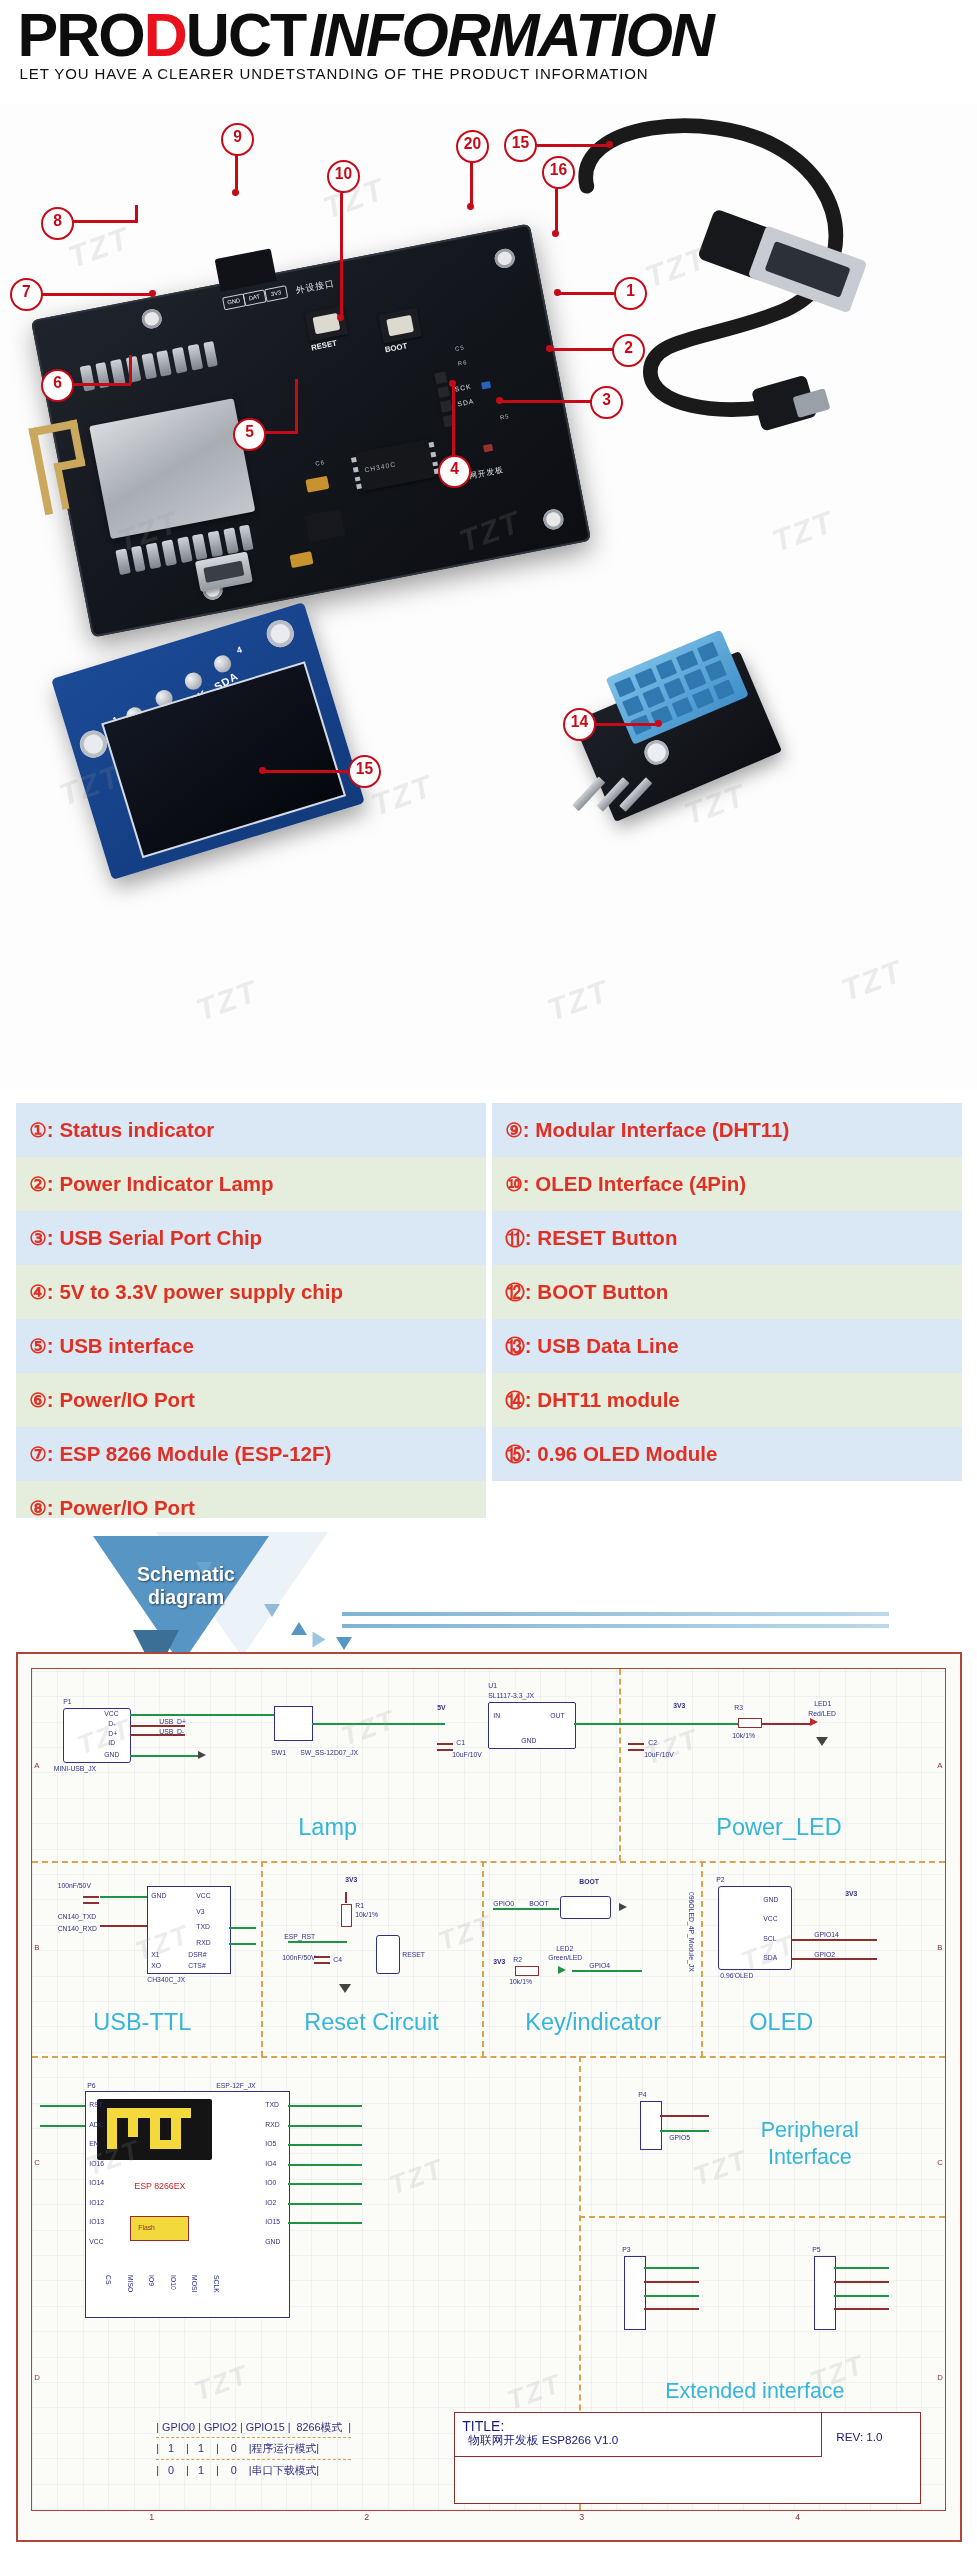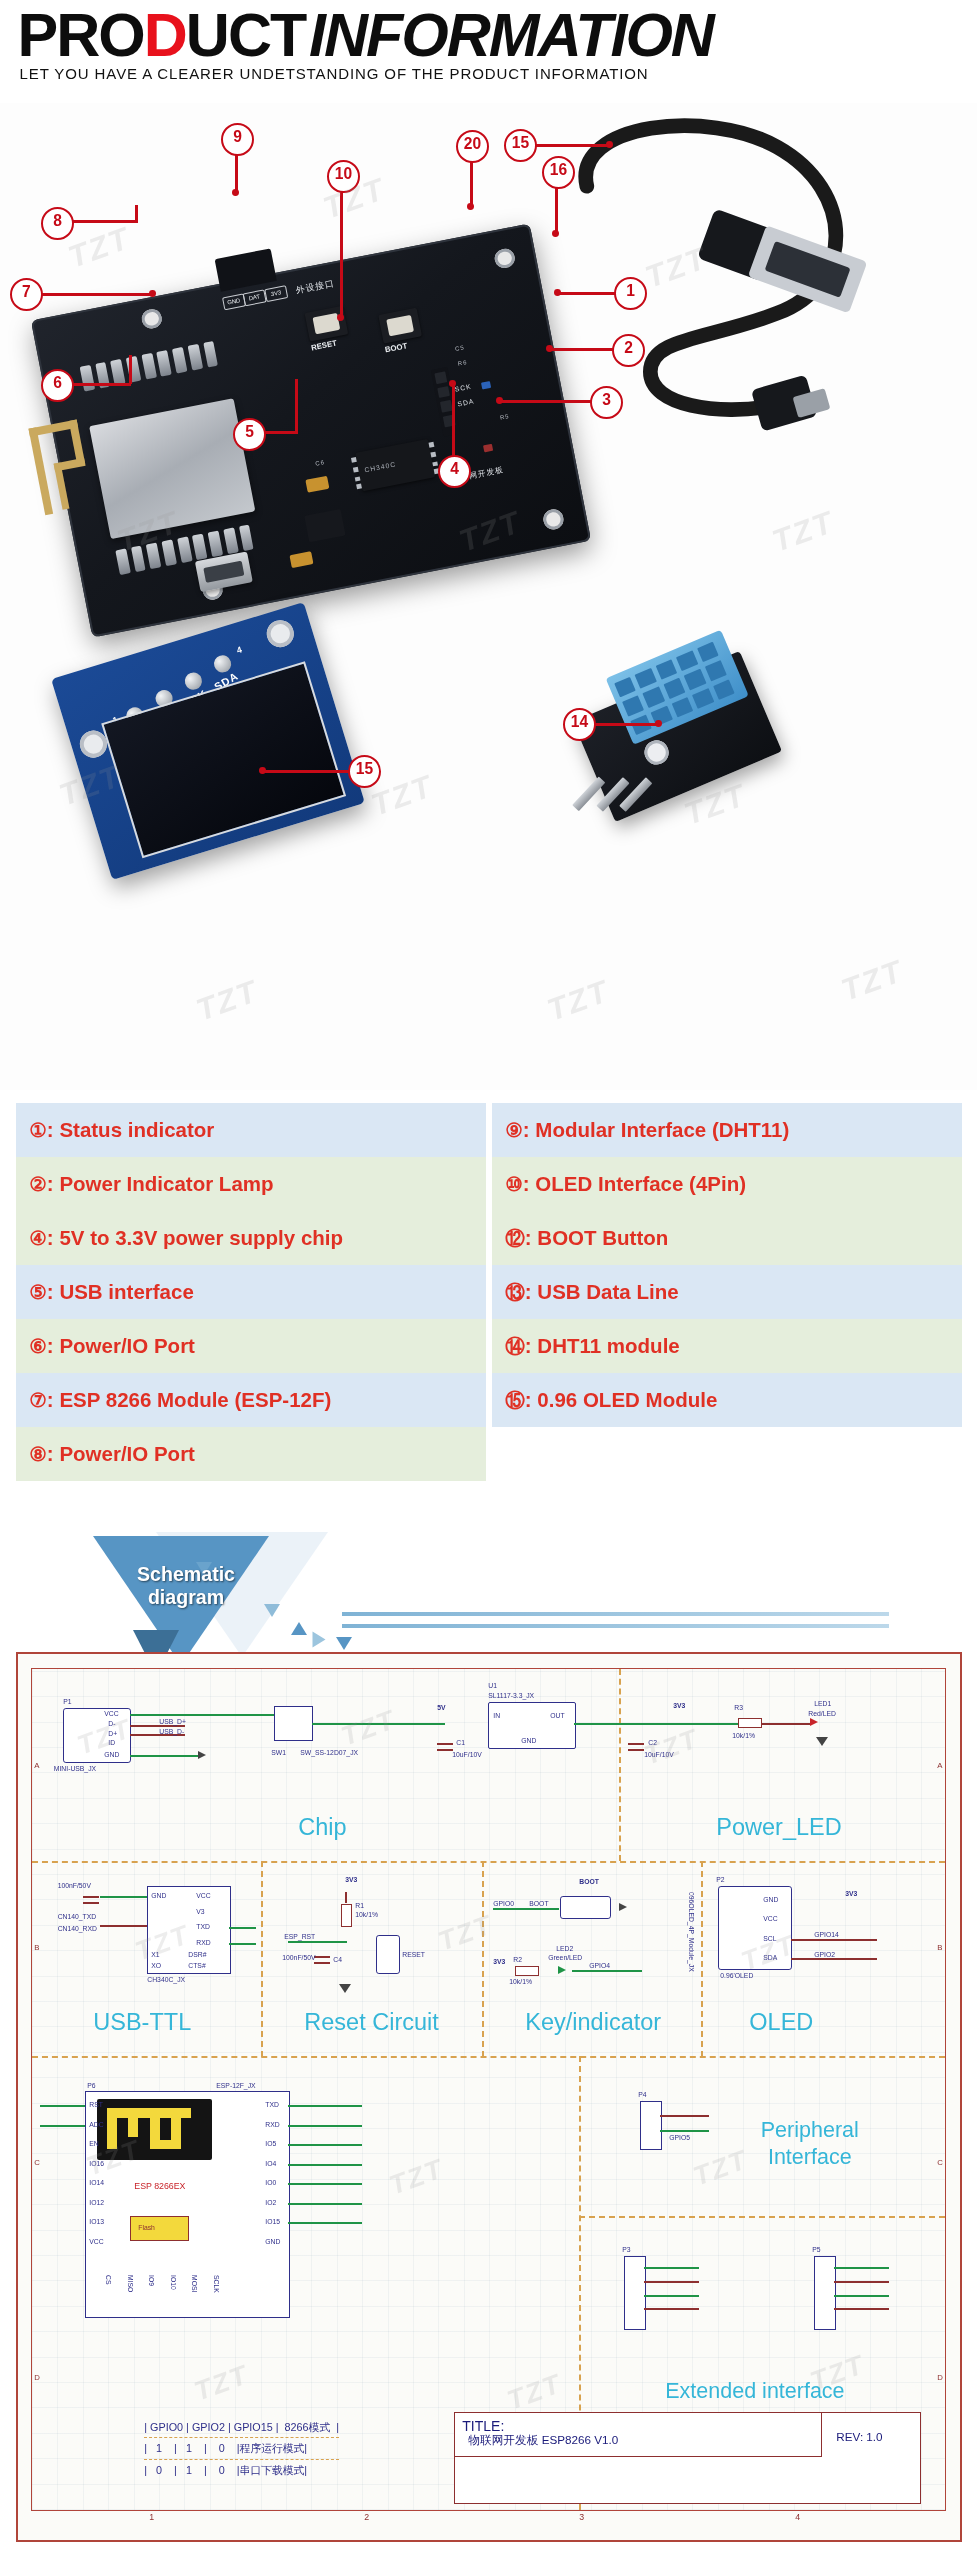--- a/index.html
+++ b/index.html
@@ -414,20 +414,25 @@
     <tbody>
         <tr class="rowA">
       <td><span class="lg-num">①</span><span>: Status indicator</span></td>
       <td class="gap"></td>
       <td><span class="lg-num">⑨</span><span>: Modular Interface (DHT11)</span></td>
     </tr>
     <tr class="rowB">
       <td><span class="lg-num">②</span><span>: Power Indicator Lamp</span></td>
       <td class="gap"></td>
       <td><span class="lg-num">⑩</span><span>: OLED Interface (4Pin)</span></td>
+    </tr>
+    <tr class="rowA">
+      <td><span class="lg-num">③</span><span>: USB Serial Port Chip</span></td>
+      <td class="gap"></td>
+      <td><span class="lg-num">⑪</span><span>: RESET Button</span></td>
     </tr>
     <tr class="rowB">
       <td><span class="lg-num">④</span><span>: 5V to 3.3V power supply chip</span></td>
       <td class="gap"></td>
       <td><span class="lg-num">⑫</span><span>: BOOT Button</span></td>
     </tr>
     <tr class="rowA">
       <td><span class="lg-num">⑤</span><span>: USB interface</span></td>
       <td class="gap"></td>
       <td><span class="lg-num">⑬</span><span>: USB Data Line</span></td>
@@ -473,21 +478,21 @@
 
     <div class="dash-h" style="top:192px"></div>
     <div class="dash-h" style="top:387px"></div>
     <div class="dash-v" style="left:587px;height:192px;top:0"></div>
     <div class="dash-v" style="left:229px;top:192px;height:196px"></div>
     <div class="dash-v" style="left:450px;top:192px;height:196px"></div>
     <div class="dash-v" style="left:669px;top:192px;height:196px"></div>
     <div class="dash-v" style="left:547px;top:387px;bottom:0"></div>
     <div class="dash-h" style="top:547px;left:547px"></div>
 
-    <div class="sec-lbl" style="left:266px;top:145px">Chip</div>
+    <div class="sec-lbl" style="left:266px;top:145px">Lamp</div>
     <div class="sec-lbl" style="left:684px;top:145px">Power_LED</div>
     <div class="sec-lbl" style="left:61px;top:340px">USB-TTL</div>
     <div class="sec-lbl" style="left:272px;top:340px">Reset Circuit</div>
     <div class="sec-lbl" style="left:493px;top:340px">Key/indicator</div>
     <div class="sec-lbl" style="left:717px;top:340px">OLED</div>
     <div class="sec-lbl small" style="left:704px;top:448px;width:147px;line-height:27px;text-align:center;white-space:normal">Peripheral Interface</div>
     <div class="sec-lbl small" style="left:633px;top:710px">Extended interface</div>
 
     <div class="comp" style="left:31px;top:39px;width:66px;height:53px;border-radius:2.9px"></div>
     <div class="ctxt" style="left:31px;top:29px">P1</div>
@@ -668,21 +673,21 @@
     <div class="ctxt" style="left:780px;top:577px">P5</div>
     <div class="wire" style="left:612px;top:598px;width:55px"></div>
     <div class="wire red" style="left:612px;top:612px;width:55px"></div>
     <div class="wire" style="left:612px;top:626px;width:55px"></div>
     <div class="wire red" style="left:612px;top:639px;width:55px"></div>
     <div class="wire" style="left:802px;top:598px;width:55px"></div>
     <div class="wire red" style="left:802px;top:612px;width:55px"></div>
     <div class="wire" style="left:802px;top:626px;width:55px"></div>
     <div class="wire red" style="left:802px;top:639px;width:55px"></div>
 
-    <div class="gpio-tbl" style="left:112px;top:749px">
+    <div class="gpio-tbl" style="left:124px;top:749px">
       <div>
         | <span>GPIO0</span>
         | <span>GPIO2</span>
         | <span>GPIO15</span>
         |&nbsp;&nbsp;<span>8266模式</span>&nbsp;&nbsp;|
       </div>
       <div class="dline"></div>
       <div>
         |&nbsp;&nbsp;&nbsp;<span>1</span>&nbsp;&nbsp;&nbsp;
         |&nbsp;&nbsp;&nbsp;<span>1</span>&nbsp;&nbsp;&nbsp;

